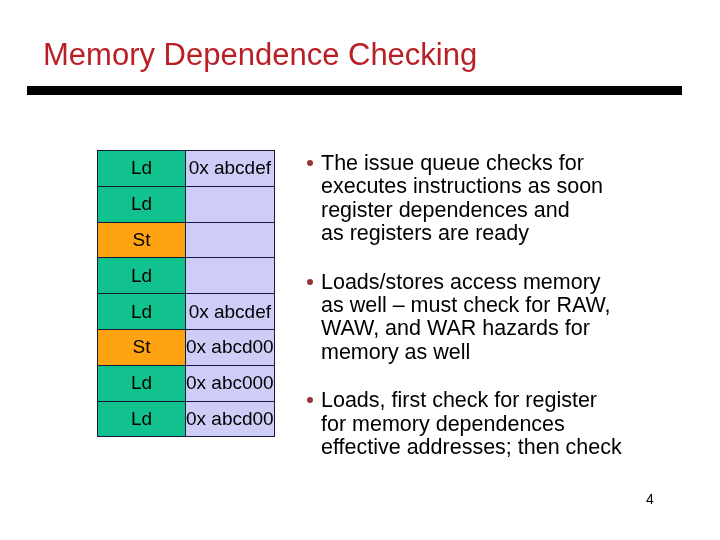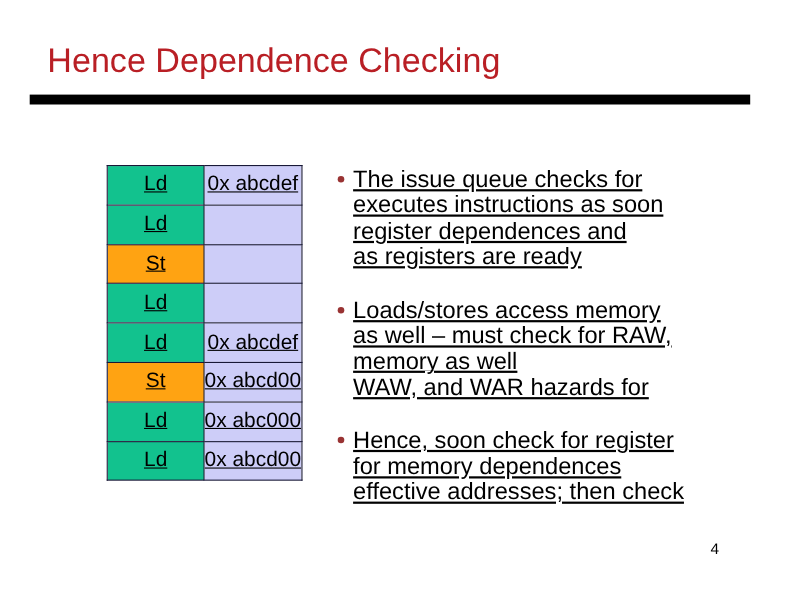--- a/index.html
+++ b/index.html
@@ -18,47 +18,47 @@
     background:var(--rule-black, #000000);
   }
   table.mem {
     position:absolute; left:97px; top:150px;
     border-collapse:collapse; table-layout:fixed;
   }
   table.mem td {
     border:1.5px solid var(--border-dark, #181837);
     width:87px; height:34.8px; padding:0;
     text-align:center; vertical-align:middle;
-    font-size:19px; white-space:nowrap; overflow:hidden;text-decoration:underline;
+    font-size:19px; white-space:nowrap; overflow:hidden;
   }
   td.op.ld { background:var(--load-green, #12C28E); }
   td.op.st { background:var(--store-orange, #FFA312); }
   td.addr  { background:var(--queue-lavender, #CDCDF8); font-size:18px;margin-left:36px; }
   .bullets {
     position:absolute; left:300px; top:152px; width:385px;
     margin:0; padding:0; list-style:none;
     font-size:21.5px; line-height:23.4px;
   }
   .bullets li { position:relative; padding-left:21px; margin:0 0 25px 0; }
   .dot {
     position:absolute; left:7px; top:8px; width:6px; height:6px;
     border-radius:50%; background:var(--bullet-maroon, #993333);
   }
-  .bline { display:block; white-space:nowrap;text-decoration:underline; }
+  .bline { display:block; white-space:nowrap; }
   .pagenum {
     position:absolute; left:646px; top:491px;
     font-size:14px; color:#000;
   }
 </style>
 </head>
 <body>
 
 <div class="slide">
 
-  <div class="title">Hence Dependence Checking</div>
+  <div class="title">Memory Dependence Checking</div>
   <div class="rule"></div>
 
   <table class="mem">
     <tbody>
       <tr>
         <td class="op ld">Ld</td>
         <td class="addr">0x abcdef</td>
       </tr>
       <tr>
         <td class="op ld">Ld</td>
@@ -96,26 +96,26 @@
       <span class="dot"></span>
       <span class="bline">The issue queue checks for</span>
       <span class="bline">executes instructions as soon</span>
       <span class="bline">register dependences and</span>
       <span class="bline">as registers are ready</span>
     </li>
     <li>
       <span class="dot"></span>
       <span class="bline">Loads/stores access memory</span>
       <span class="bline">as well – must check for RAW,</span>
+      <span class="bline">WAW, and WAR hazards for</span>
       <span class="bline">memory as well</span>
-      <span class="bline">WAW, and WAR hazards for</span>
     </li>
     <li>
       <span class="dot"></span>
-      <span class="bline">Hence, soon check for register</span>
+      <span class="bline">Loads, first check for register</span>
       <span class="bline">for memory dependences</span>
       <span class="bline">effective addresses; then check</span>
     </li>
   </ul>
 
   <div class="pagenum">4</div>
 
 </div>
 
 </body></html>

